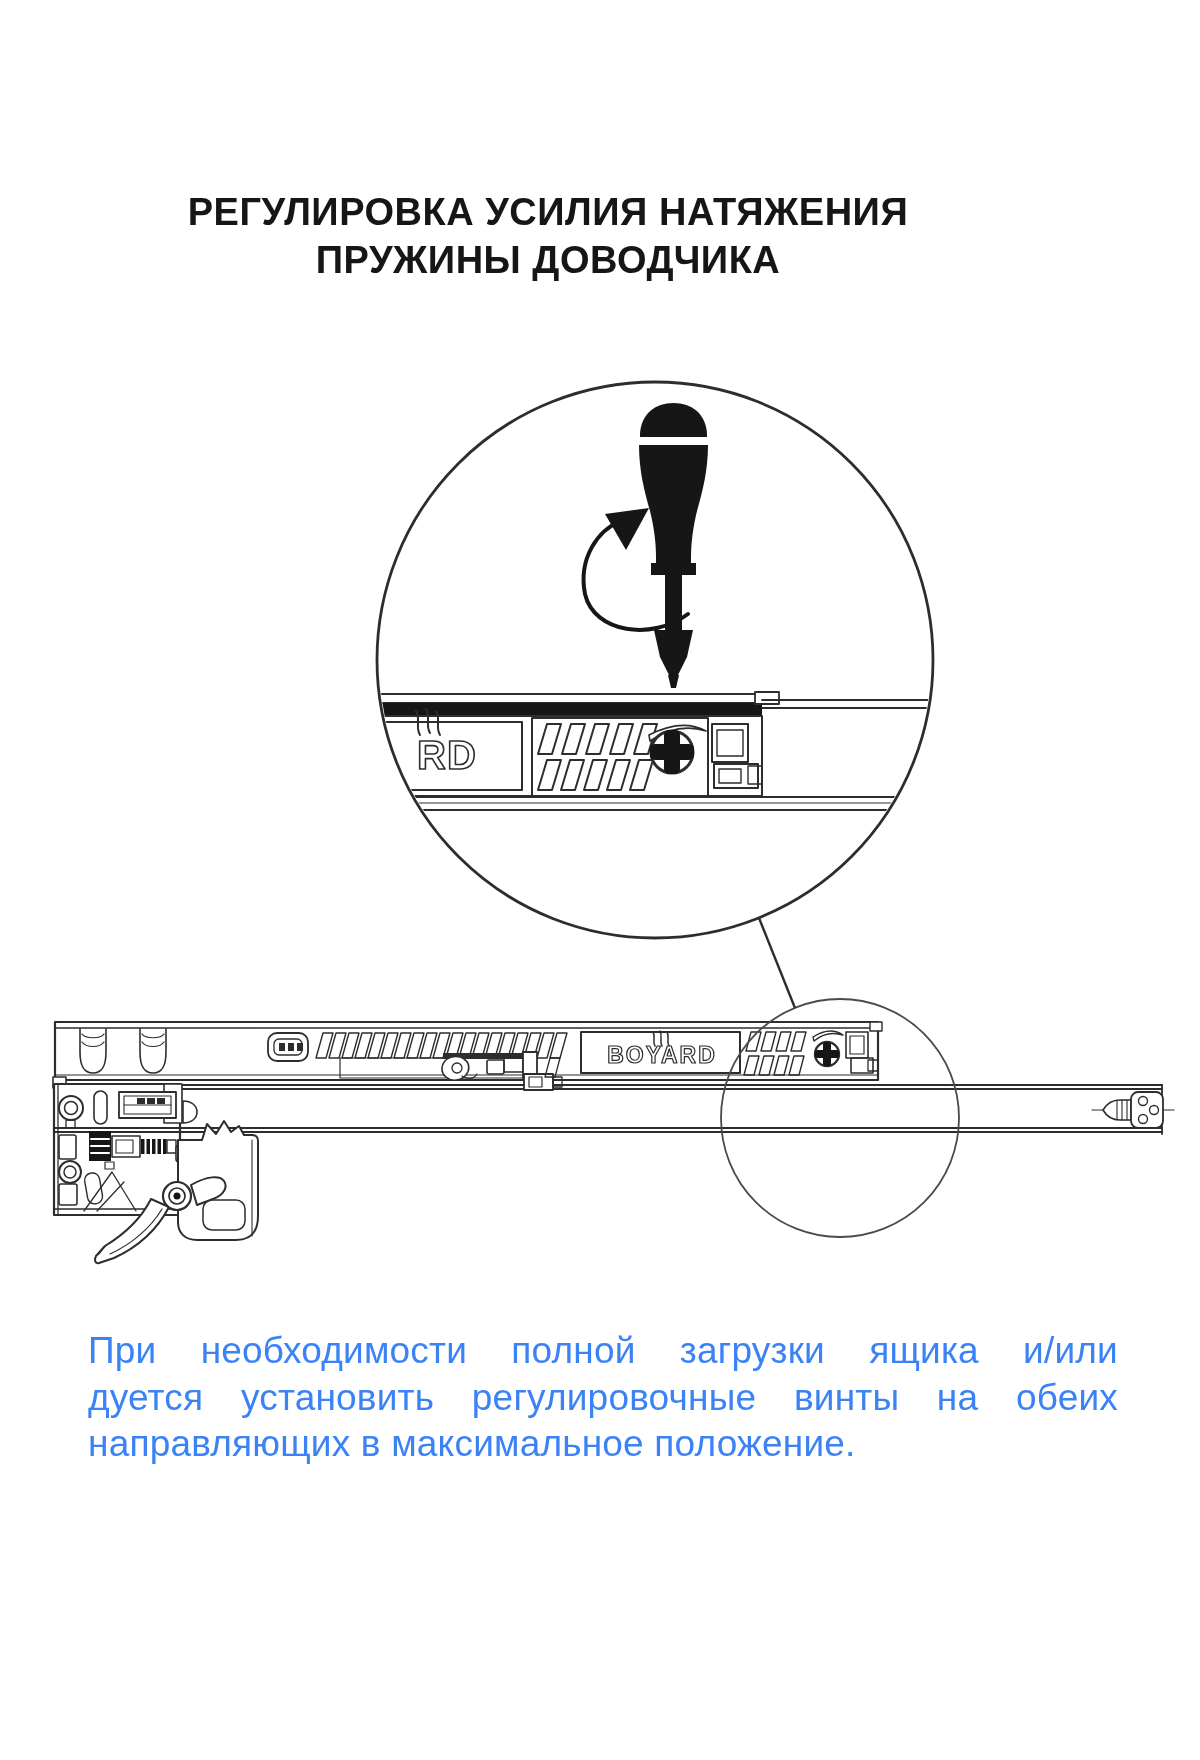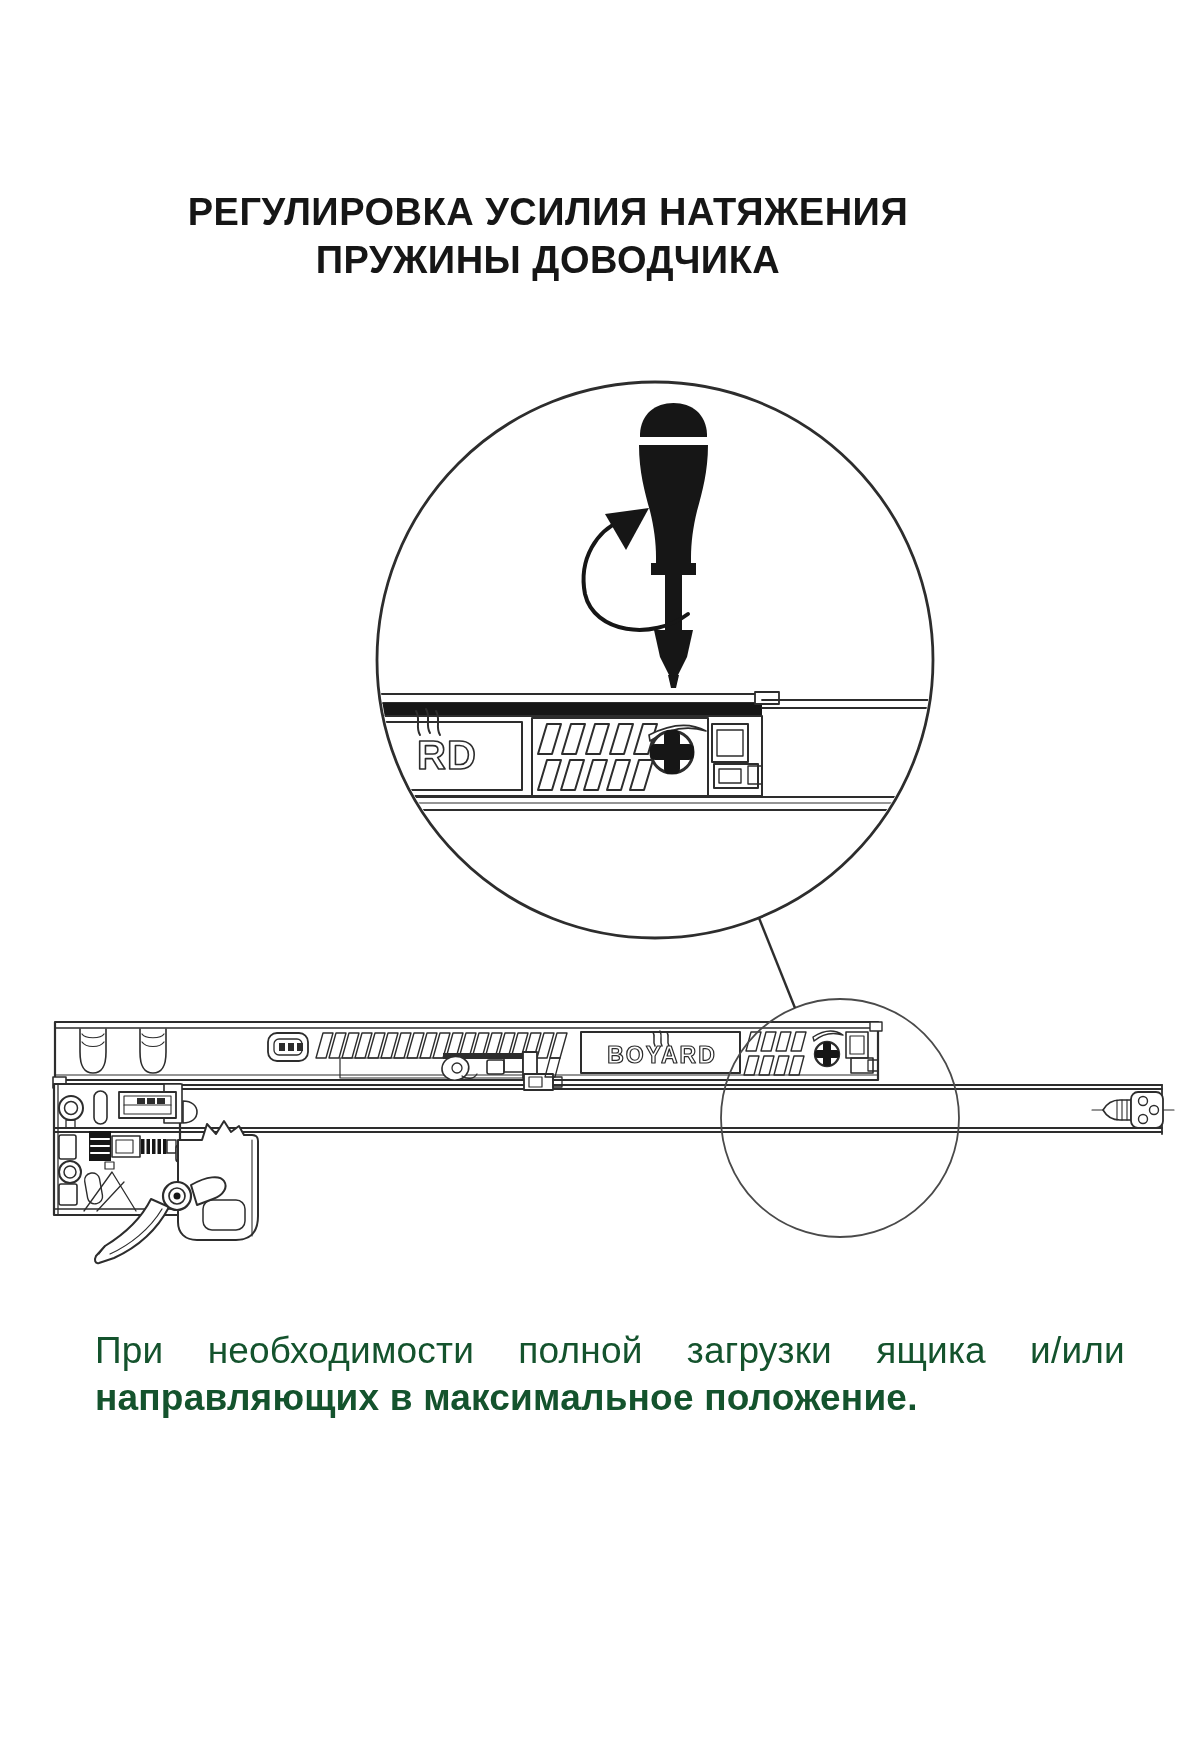--- a/index.html
+++ b/index.html
@@ -20,28 +20,28 @@
     line-height:48px;
     letter-spacing:.5px;
     color:#161616;
     transform:translateX(-52px);
   }
   .diagram{
     position:absolute;top:0;left:0;
   }
   .paragraph{
     position:absolute;
-    top:1328px;left:95px;width:1030px;
+    top:1328px;left:88px;width:1030px;
     font-size:37px;
     line-height:46.5px;
-    color:#14532d;
+    color:#3b82f6;
     letter-spacing:.2px;
   }
   .jline{text-align:justify;text-align-last:justify;}
-  .jline.last{text-align-last:left;font-weight:bold;}
+  .jline.last{text-align-last:left;}
   svg text.logo{
     font-family:"Liberation Sans",sans-serif;
     font-weight:bold;
     fill:#ffffff;
     stroke:#2d2d2d;
     text-anchor:middle;
   }
 </style>
 </head>
 <body>
@@ -309,16 +309,17 @@
 
       <g>
         <path d="M688,614 C652,641 594,633 585,594 C578,558 598,530 621,521" fill="none" stroke="#161616" stroke-width="4" stroke-linecap="round"></path>
         <polygon points="649,508 605,514 626,550" fill="#161616"></polygon>
       </g>
     </g>
   </svg>
 
   <div class="paragraph">
     <div class="jline">При необходимости полной загрузки ящика и/или</div>
+    <div class="jline">дуется установить регулировочные винты на обеих</div>
     <div class="jline last">направляющих в максимальное положение.</div>
   </div>
 
 </div>
 
 </body></html>

